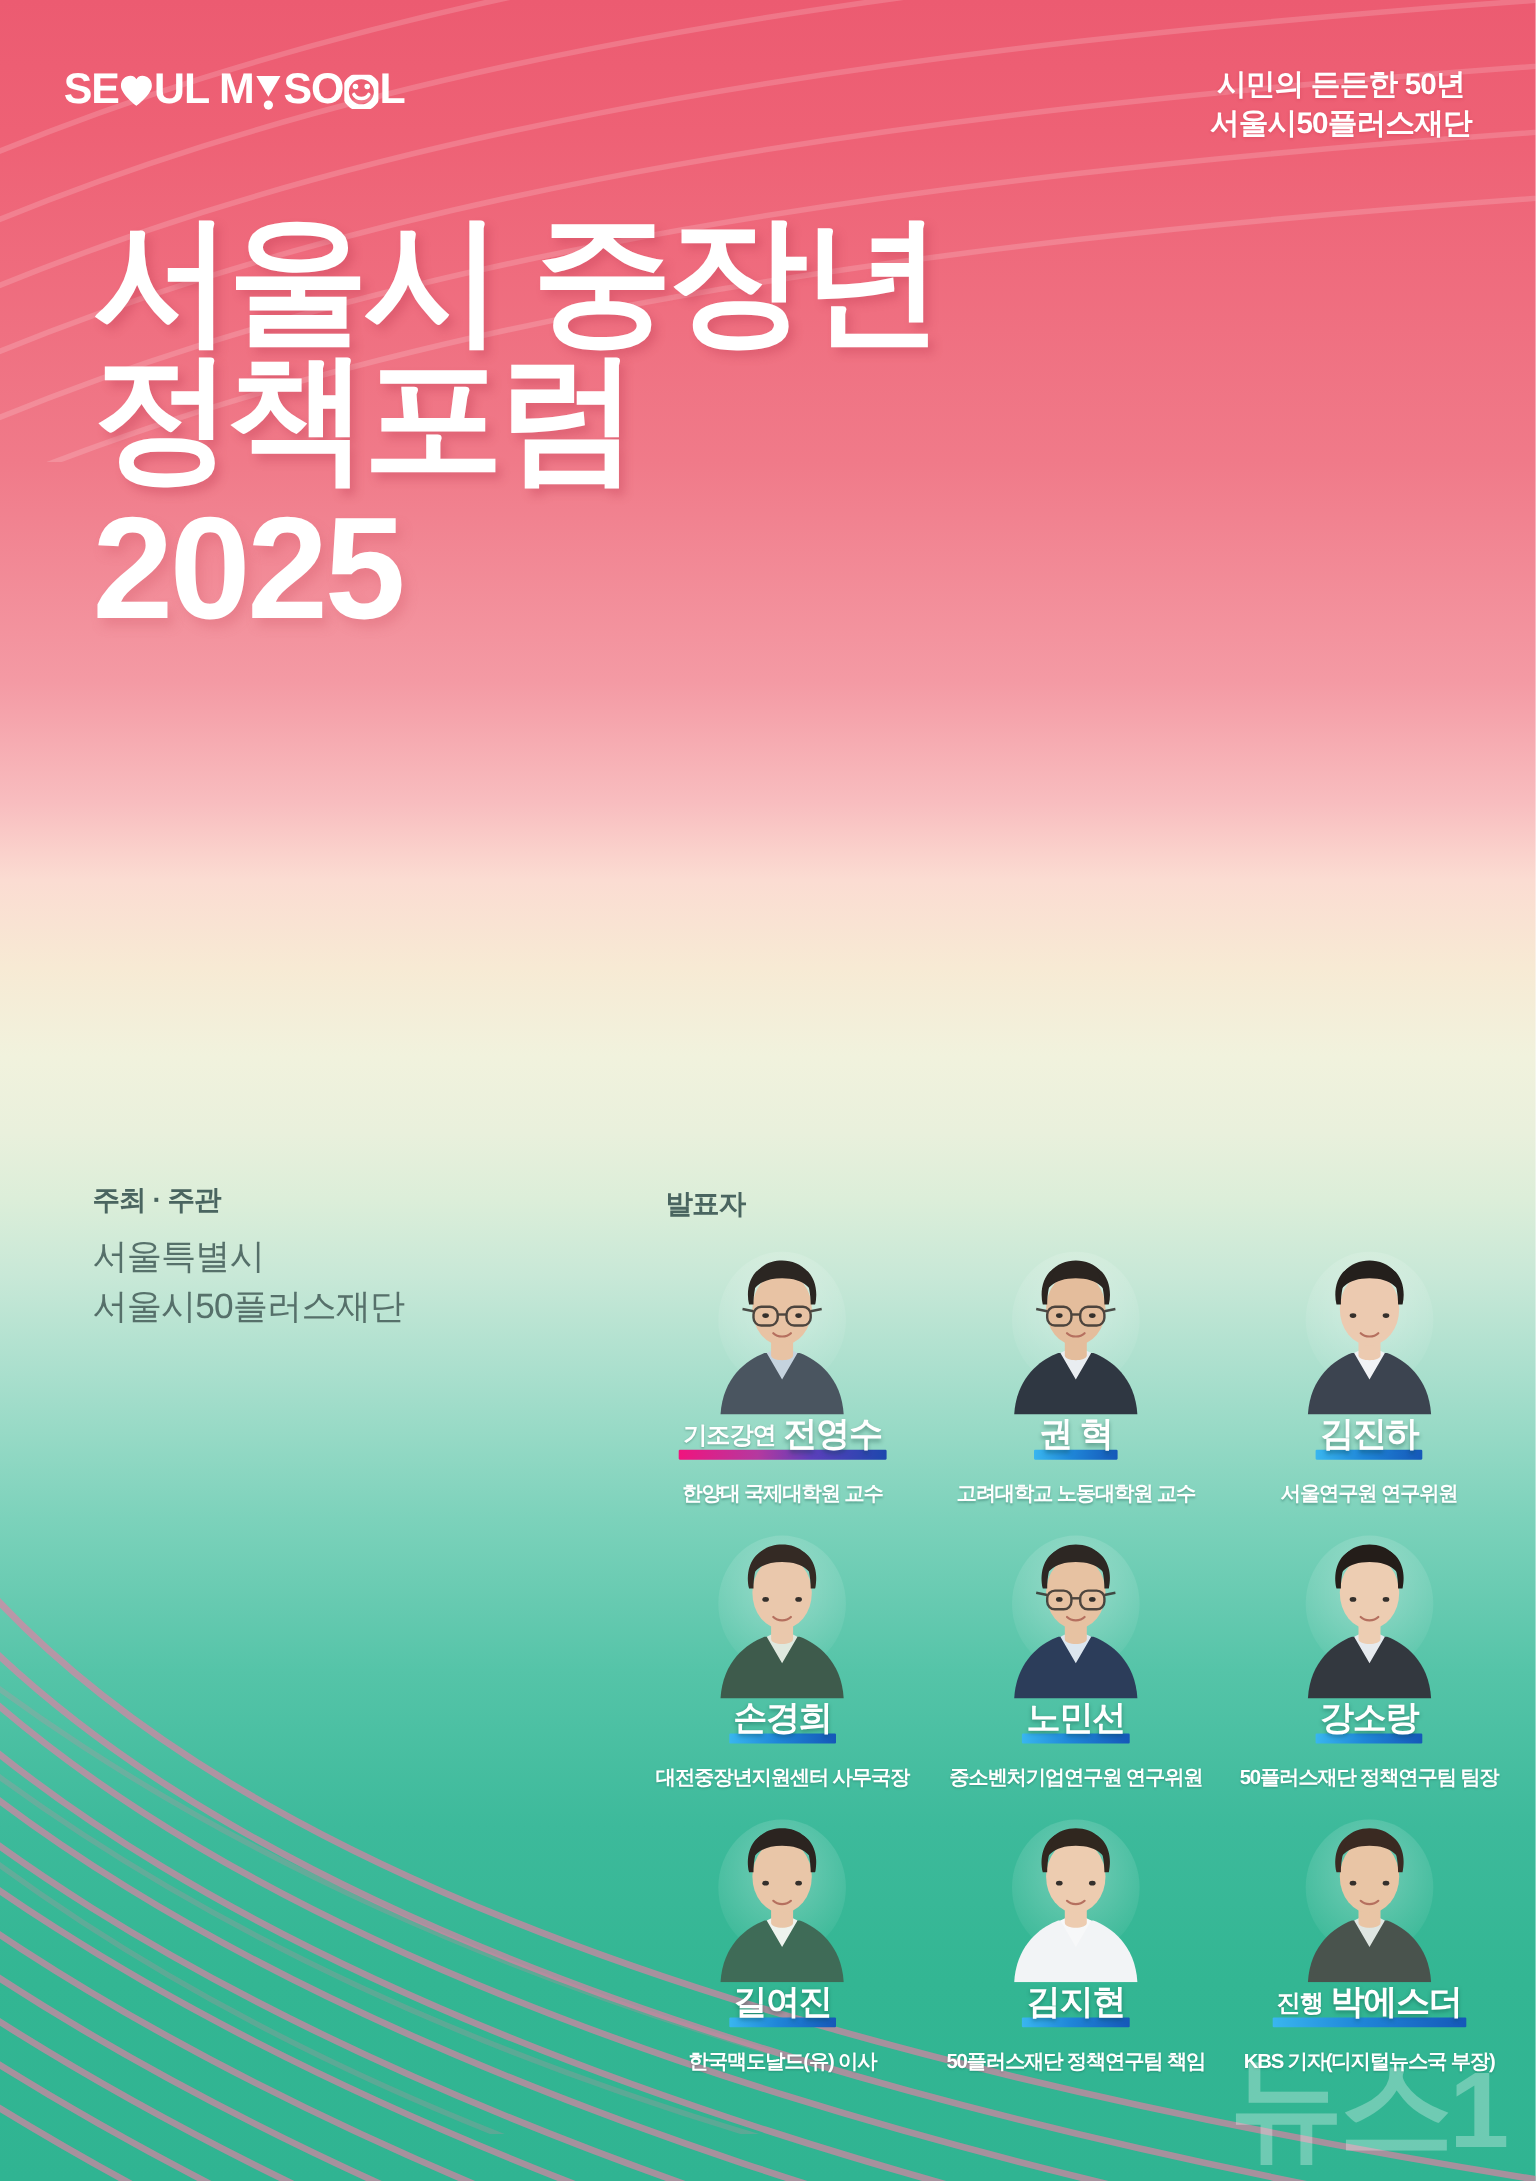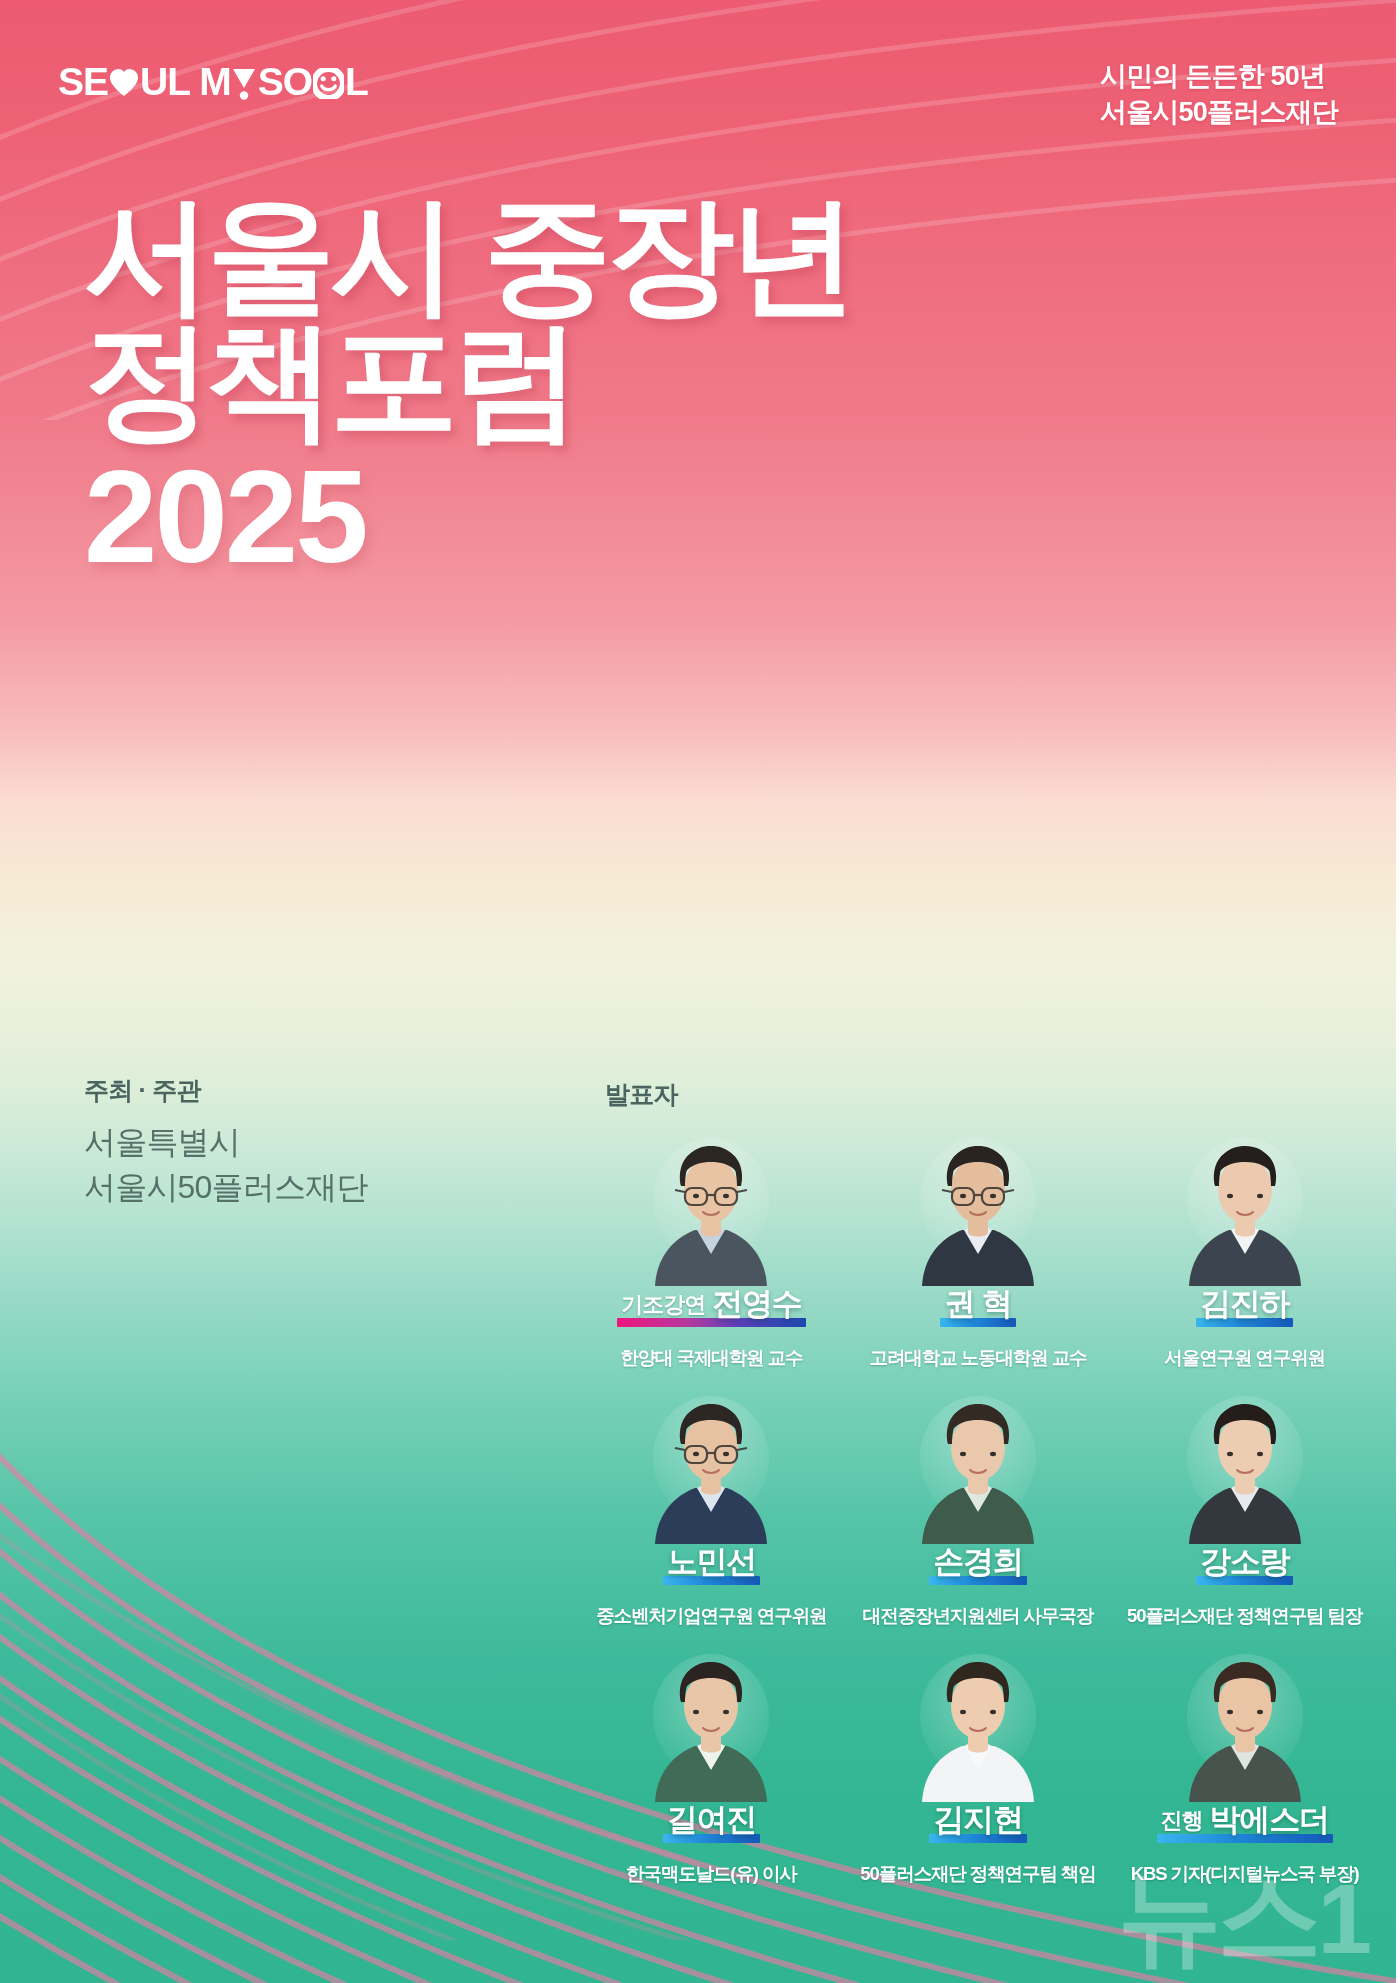--- a/index.html
+++ b/index.html
@@ -58,21 +58,21 @@
     display:inline-block; position:relative;
     width:24px; height:32px; margin:0 2px -4px 1px;
   }
   .smiley-o {
     display:inline-block; position:relative;
     width:31px; height:31px; margin:0 1px -4px 1px;
   }
 
   #org-tag {
     position:absolute; right:58px; top:58px;
-    text-align:left; color:#ffffff;
+    text-align:center; color:#ffffff;
     font-weight:bold; font-size:27px; line-height:1.34;
     letter-spacing:-0.8px;
     text-shadow:0 1px 3px rgba(180,30,55,.28);
     margin-left:28px;
   }
 
   
   #title-block {
     position:absolute; left:84px; top:192px;
   }
@@ -414,20 +414,60 @@
         <div class="name-row">
           <div class="name-underline"></div>
           <span class="name">김진하</span>
         </div>
         <div class="affil">서울연구원 연구위원</div>
       </div>
       <div class="card">
         <div class="photo">
   <svg viewBox="0 0 132 158" preserveAspectRatio="xMidYMax meet">
     <defs>
+      <radialGradient id="gl4" cx="50%" cy="40%" r="70%">
+        <stop offset="0%" stop-color="#ffffff" stop-opacity="0.30"></stop>
+        <stop offset="100%" stop-color="#ffffff" stop-opacity="0"></stop>
+      </radialGradient>
+      <clipPath id="cp4">
+                <rect x="0" y="0" width="132" height="158"></rect>
+              </clipPath>
+    </defs>
+    <g clip-path="url(#cp4)">
+      <ellipse cx="66" cy="72" rx="58" ry="62" fill="url(#gl4)"></ellipse>
+
+      <path d="M10,158 C12,124 34,108 50,102 L82,102 C98,108 120,124 122,158 Z" fill="#3e5b4c"></path>
+
+      <path d="M52,102 L66,126 L80,102 L74,99 L66,108 L58,99 Z" fill="#dfe8de"></path>
+
+      <path d="M56,88 L76,88 L76,104 C76,110 56,110 56,104 Z" fill="#eac8ac"></path>
+
+      <ellipse cx="66" cy="62" rx="27" ry="33" fill="#eac8ac"></ellipse>
+
+      <path d="M36,58 C34,28 50,18 66,18 C82,18 98,28 96,58 C96,44 86,34 66,34 C46,34 36,44 36,58 Z" fill="#342a24"></path>
+      <path d="M36,58 C33,46 36,30 48,24 C42,36 40,48 40,58 Z" fill="#342a24"></path>
+      <path d="M96,58 C99,46 96,30 84,24 C90,36 92,48 92,58 Z" fill="#342a24"></path>
+
+      <ellipse cx="51" cy="68" rx="3" ry="2.2" fill="#35302c"></ellipse>
+      <ellipse cx="81" cy="68" rx="3" ry="2.2" fill="#35302c"></ellipse>
+
+      <path d="M58,84 C62,88 70,88 74,84" stroke="#b5705f" stroke-width="2" fill="none" stroke-linecap="round"></path>
+    </g>
+  </svg>
+        </div>
+        <div class="name-row">
+          <div class="name-underline"></div>
+          <span class="name">손경희</span>
+        </div>
+        <div class="affil">대전중장년지원센터 사무국장</div>
+      </div>
+      <div class="card">
+        <div class="photo">
+  <svg viewBox="0 0 132 158" preserveAspectRatio="xMidYMax meet">
+    <defs>
       <radialGradient id="gl3" cx="50%" cy="40%" r="70%">
         <stop offset="0%" stop-color="#ffffff" stop-opacity="0.30"></stop>
         <stop offset="100%" stop-color="#ffffff" stop-opacity="0"></stop>
       </radialGradient>
       <clipPath id="cp3">
                 <rect x="0" y="0" width="132" height="158"></rect>
               </clipPath>
     </defs>
     <g clip-path="url(#cp3)">
       <ellipse cx="66" cy="72" rx="58" ry="62" fill="url(#gl3)"></ellipse>
@@ -462,60 +502,20 @@
         <div class="name-row">
           <div class="name-underline"></div>
           <span class="name">노민선</span>
         </div>
         <div class="affil">중소벤처기업연구원 연구위원</div>
       </div>
       <div class="card">
         <div class="photo">
   <svg viewBox="0 0 132 158" preserveAspectRatio="xMidYMax meet">
     <defs>
-      <radialGradient id="gl4" cx="50%" cy="40%" r="70%">
-        <stop offset="0%" stop-color="#ffffff" stop-opacity="0.30"></stop>
-        <stop offset="100%" stop-color="#ffffff" stop-opacity="0"></stop>
-      </radialGradient>
-      <clipPath id="cp4">
-                <rect x="0" y="0" width="132" height="158"></rect>
-              </clipPath>
-    </defs>
-    <g clip-path="url(#cp4)">
-      <ellipse cx="66" cy="72" rx="58" ry="62" fill="url(#gl4)"></ellipse>
-
-      <path d="M10,158 C12,124 34,108 50,102 L82,102 C98,108 120,124 122,158 Z" fill="#3e5b4c"></path>
-
-      <path d="M52,102 L66,126 L80,102 L74,99 L66,108 L58,99 Z" fill="#dfe8de"></path>
-
-      <path d="M56,88 L76,88 L76,104 C76,110 56,110 56,104 Z" fill="#eac8ac"></path>
-
-      <ellipse cx="66" cy="62" rx="27" ry="33" fill="#eac8ac"></ellipse>
-
-      <path d="M36,58 C34,28 50,18 66,18 C82,18 98,28 96,58 C96,44 86,34 66,34 C46,34 36,44 36,58 Z" fill="#342a24"></path>
-      <path d="M36,58 C33,46 36,30 48,24 C42,36 40,48 40,58 Z" fill="#342a24"></path>
-      <path d="M96,58 C99,46 96,30 84,24 C90,36 92,48 92,58 Z" fill="#342a24"></path>
-
-      <ellipse cx="51" cy="68" rx="3" ry="2.2" fill="#35302c"></ellipse>
-      <ellipse cx="81" cy="68" rx="3" ry="2.2" fill="#35302c"></ellipse>
-
-      <path d="M58,84 C62,88 70,88 74,84" stroke="#b5705f" stroke-width="2" fill="none" stroke-linecap="round"></path>
-    </g>
-  </svg>
-        </div>
-        <div class="name-row">
-          <div class="name-underline"></div>
-          <span class="name">손경희</span>
-        </div>
-        <div class="affil">대전중장년지원센터 사무국장</div>
-      </div>
-      <div class="card">
-        <div class="photo">
-  <svg viewBox="0 0 132 158" preserveAspectRatio="xMidYMax meet">
-    <defs>
       <radialGradient id="gl5" cx="50%" cy="40%" r="70%">
         <stop offset="0%" stop-color="#ffffff" stop-opacity="0.30"></stop>
         <stop offset="100%" stop-color="#ffffff" stop-opacity="0"></stop>
       </radialGradient>
       <clipPath id="cp5">
                 <rect x="0" y="0" width="132" height="158"></rect>
               </clipPath>
     </defs>
     <g clip-path="url(#cp5)">
       <ellipse cx="66" cy="72" rx="58" ry="62" fill="url(#gl5)"></ellipse>

